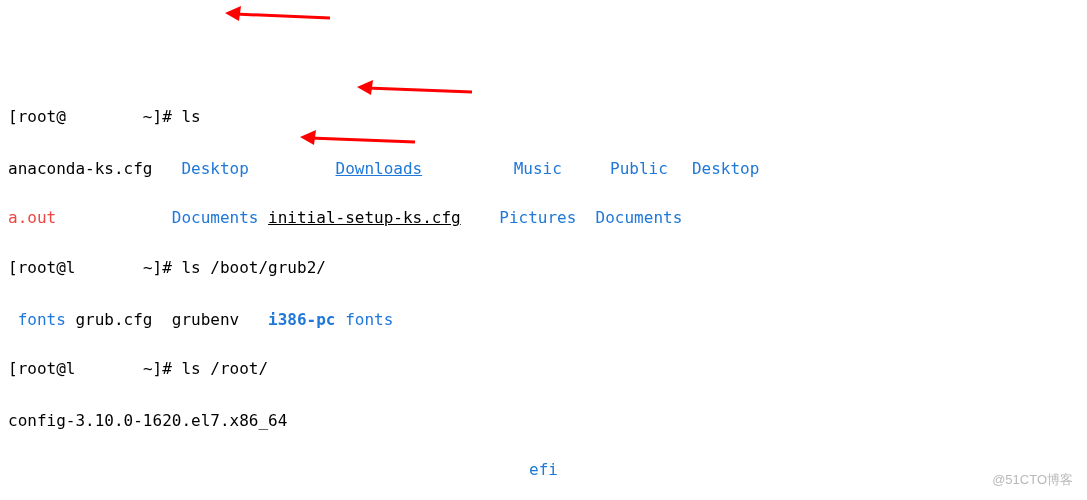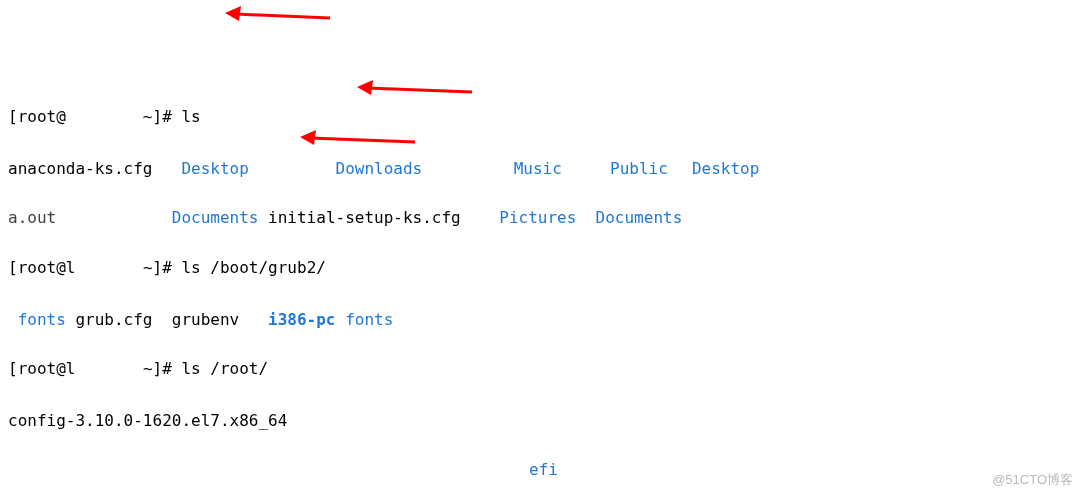--- a/index.html
+++ b/index.html
@@ -11,21 +11,21 @@
       color: #000000;
       padding: 6px 8px;
       white-space: pre;
       position: relative;
       width: 1087px;
       height: 500px;
       overflow: hidden;
     }
     .line { white-space: pre; }
     .dir { color: #2078d8; text-align: center; }
-    .exec { color: #404040; }
+    .exec { color: #ef4444; }
     .redacted {
       display: inline-block;
       background: #fff;
       color: transparent;
       vertical-align: -2px;
     }
     .arrow {
       position: absolute;
       pointer-events: none;
     }
@@ -35,21 +35,21 @@
       bottom: 10px;
       color: #b9b9b9;
       font-family: sans-serif;
       font-size: 13px;
       margin-left: 24px;
     }
     
     .cell { display: inline-block; }
     .c1 { width: 16ch; }
     .c2 { width: 11ch; }
-    .c3 { width: 23ch; }
+    .c3 { width: 23ch; text-decoration: underline; }
     .c4 { width: 10ch; }
     .c5 { width: 11ch; }
     .ch2 { width:7ch; }
     .ch3 { width:10ch; }
     .ch4 { width:9ch; }
     .ch5 { width:9ch;font-weight:bold; }
   </style>
 </head>
 <body>
 

